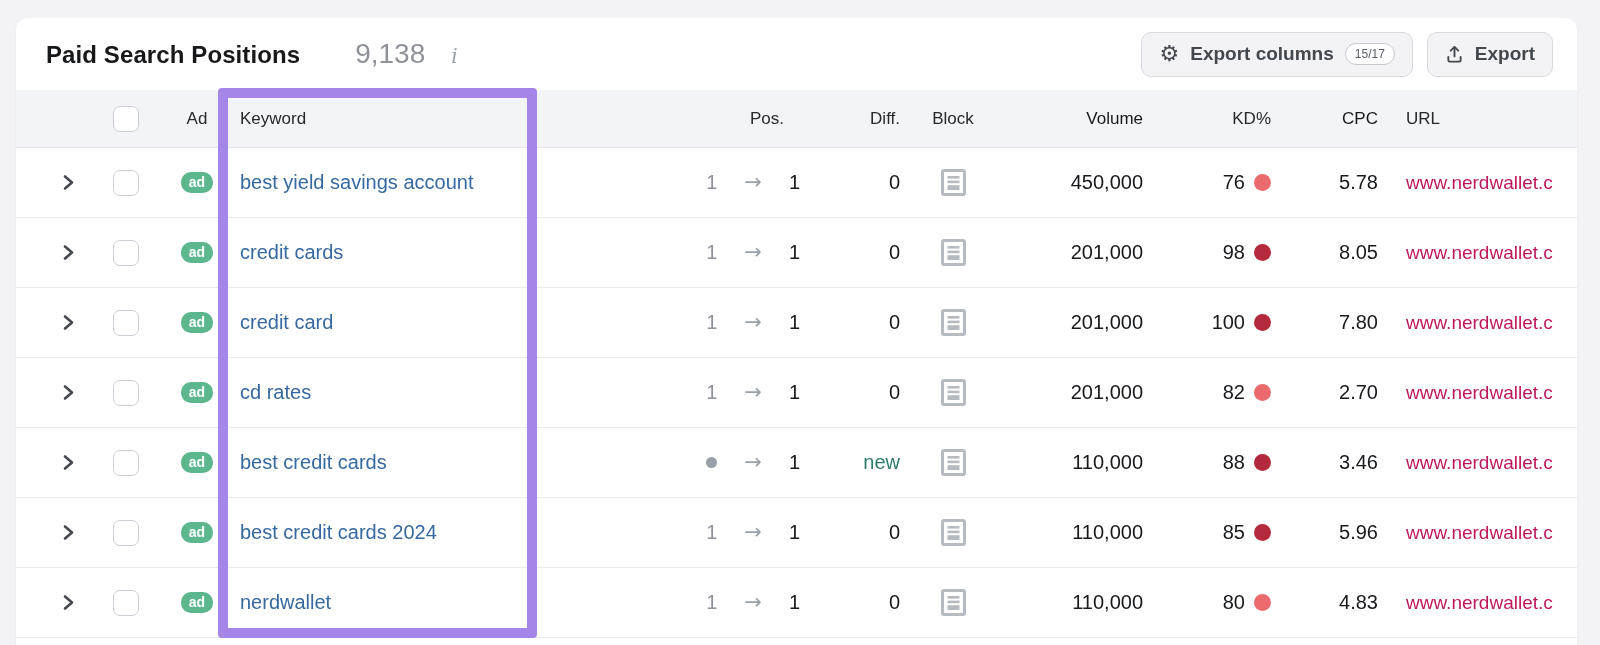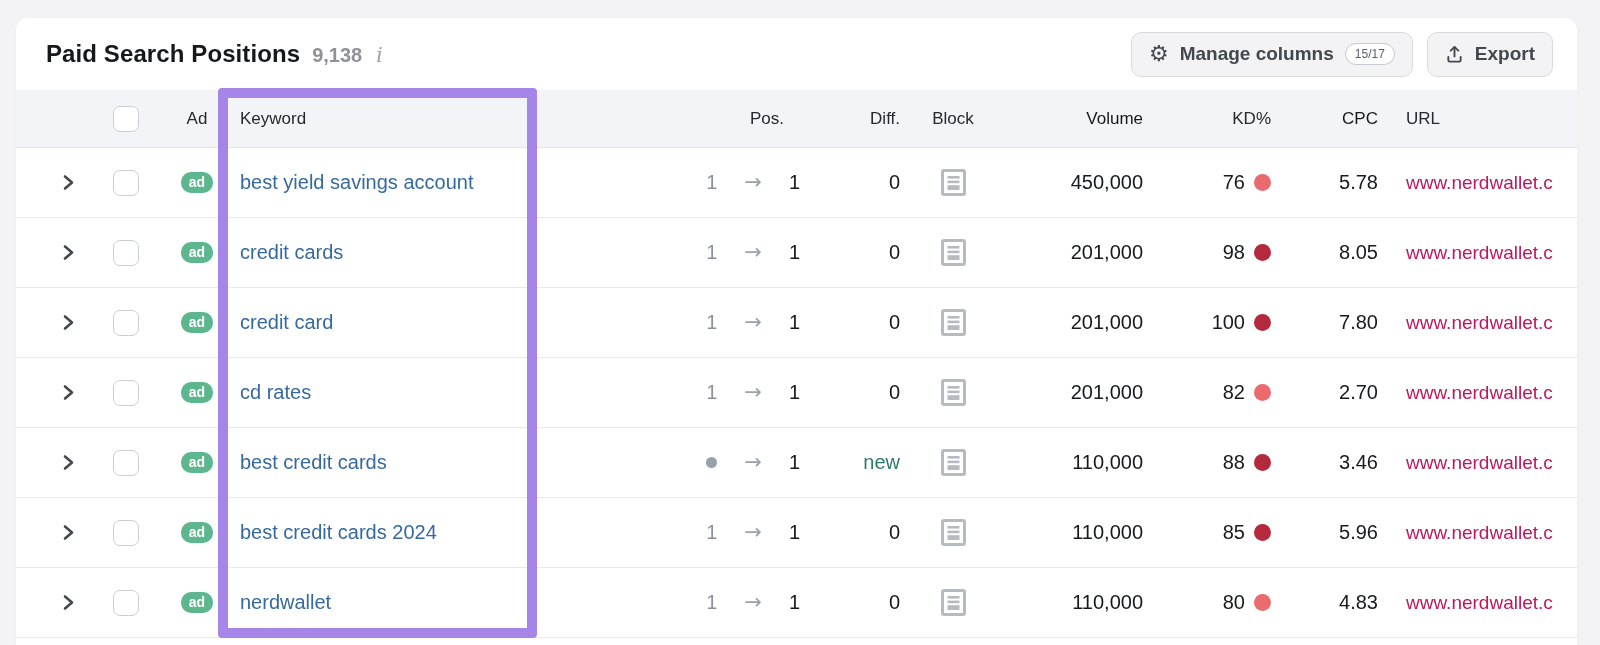--- a/index.html
+++ b/index.html
@@ -16,23 +16,23 @@
     background:#ffffff;
     border-radius:12px 12px 0 0;
     box-shadow:0 1px 3px rgba(30,33,40,0.05);
     overflow:hidden;
   }
   
   .card-header {
     height:72px; display:flex; align-items:center;
     padding:0 24px 0 30px;
   }
-  .title-group { display:flex; align-items:baseline; gap:12px; }
+  .title-group { display:flex; align-items:baseline; gap:24px; }
   .page-title { font-size:24px; font-weight:700; color:#17181a; letter-spacing:.1px; }
-  .total-count { font-size:20px; font-weight:700; color:#8f9299; }
+  .total-count { font-size:28px; font-weight:400; color:#8f9299;margin-left:31px; }
   .info-i {
     font-family:"DejaVu Serif","Liberation Serif",serif;
     font-style:italic; font-size:20px; color:#9aa0a8;
     padding:0 2px; cursor:pointer;
   }
   .toolbar { margin-left:auto; display:flex; gap:14px; align-items:center; }
   .btn {
     display:flex; align-items:center; gap:11px;
     height:45px; padding:0 17px;
     background:#f3f3f5; border:1px solid #d7d9de; border-radius:10px;
@@ -97,21 +97,21 @@
 
   <div class="card-header">
     <div class="title-group">
       <span class="page-title">Paid Search Positions</span>
       <span class="total-count">9,138</span>
       <span class="info-i">i</span>
     </div>
     <div class="toolbar">
       <button class="btn">
         <span class="gear-glyph">⚙</span>
-        <span>Manage columns</span>
+        <span>Export columns</span>
         <span class="count-pill">15/17</span>
       </button>
       <button class="btn">
         <span style="display:flex;">
           <svg width="19" height="19" viewBox="0 0 20 20" fill="none" stroke="#43474e" stroke-width="2" stroke-linecap="round" stroke-linejoin="round">
             <path d="M10 12 V2.5"></path>
               <path d="M6 6 L10 2 L14 6"></path>
             <path d="M3.5 12.5 V16 a1.5 1.5 0 0 0 1.5 1.5 H15 a1.5 1.5 0 0 0 1.5 -1.5 V12.5"></path>
           </svg>
         </span>

